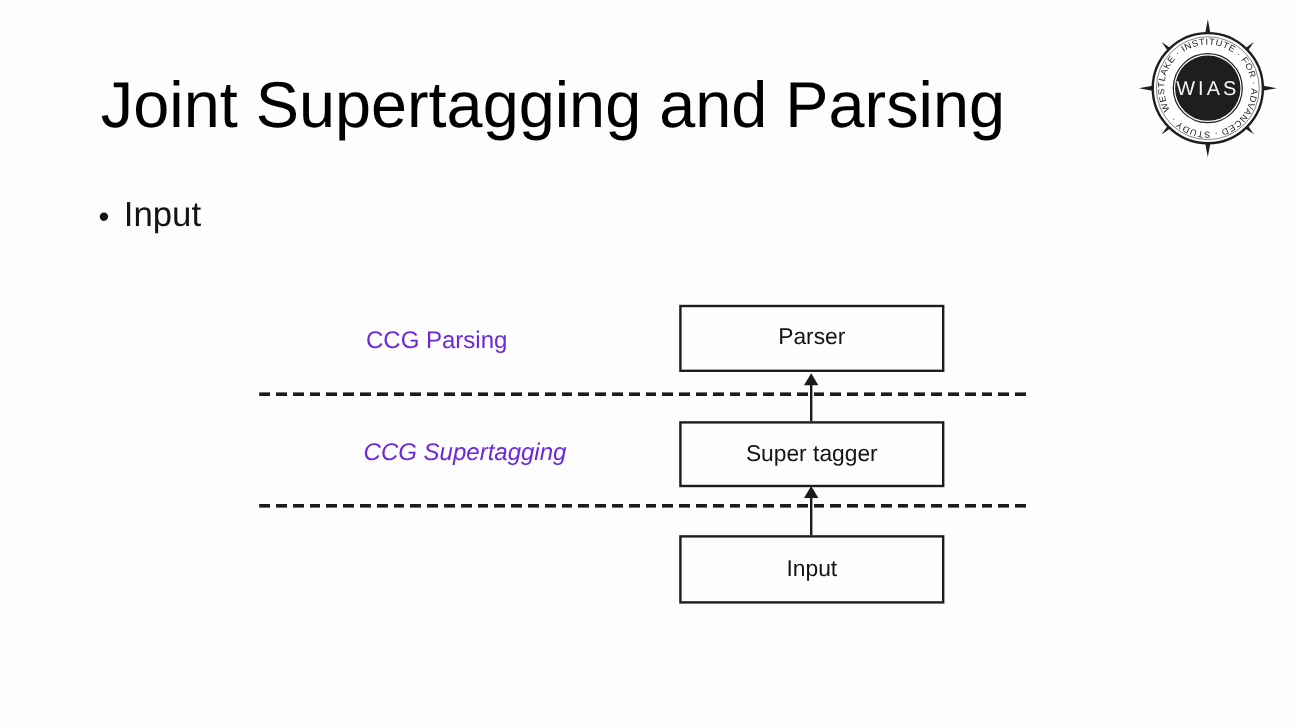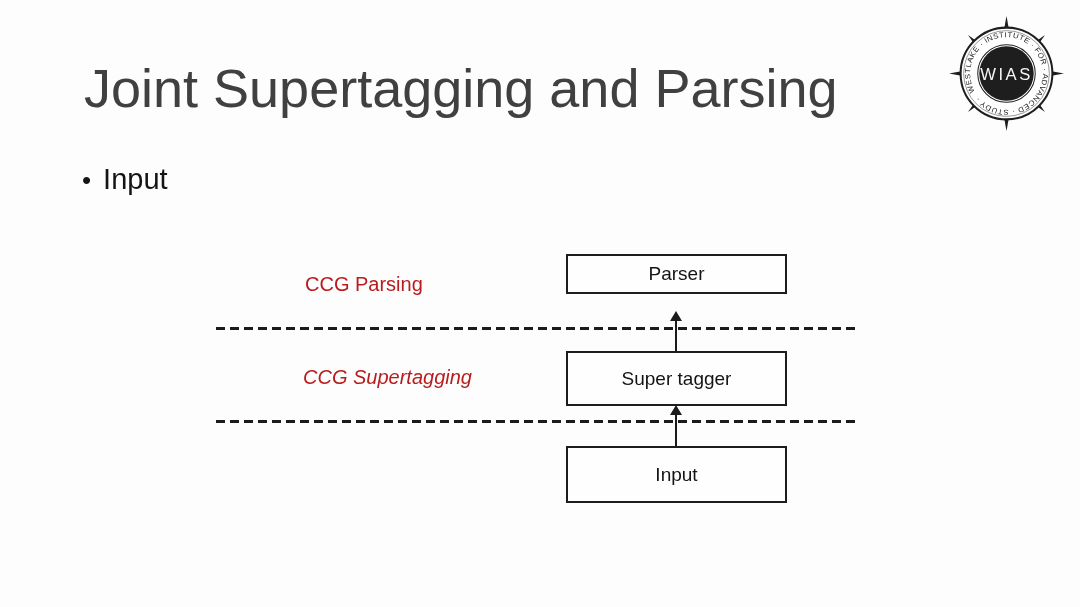--- a/index.html
+++ b/index.html
@@ -15,21 +15,21 @@
     color: #141414;
   }
 
   .slide-title {
     position: absolute;
     left: 84px;
     top: 57px;
     font-size: 54px;
     font-weight: 400;
     letter-spacing: 0px;
-    color: #404040;
+    color: #000000;
     white-space: nowrap;
   }
 
   .bullet-row {
     position: absolute;
     left: 82px;
     top: 163px;
     display: flex;
     align-items: center;
     font-size: 29px;
@@ -38,39 +38,39 @@
   .bullet-marker {
     font-size: 26px;
     margin-right: 12px;
     line-height: 1;
   }
 
   
   .layer-label {
     position: absolute;
     font-size: 20px;
-    color: #b91c1c;
+    color: #6d28d9;
     white-space: nowrap;
   }
   .label-parsing      { left: 305px; top: 273px; }
   .label-supertagging { left: 303px; top: 366px; font-style: italic; }
 
   .diagram-box {
     position: absolute;
     left: 566px;
     width: 221px;
     border: 2px solid #1d1d1d;
     background: #fefefe;
     display: flex;
     align-items: center;
     justify-content: center;
     font-size: 19px;
     color: #141414;
   }
-  .box-parser      { top: 254px; height: 40px; }
+  .box-parser      { top: 254px; height: 56px; }
   .box-supertagger { top: 351px; height: 55px; }
   .box-input       { top: 446px; height: 57px; }
 
   .dashed-line {
     position: absolute;
     left: 216px;
     width: 643px;
     height: 3px;
     background: repeating-linear-gradient(90deg, #1b1b1b 0 9px, transparent 9px 14px);
   }

